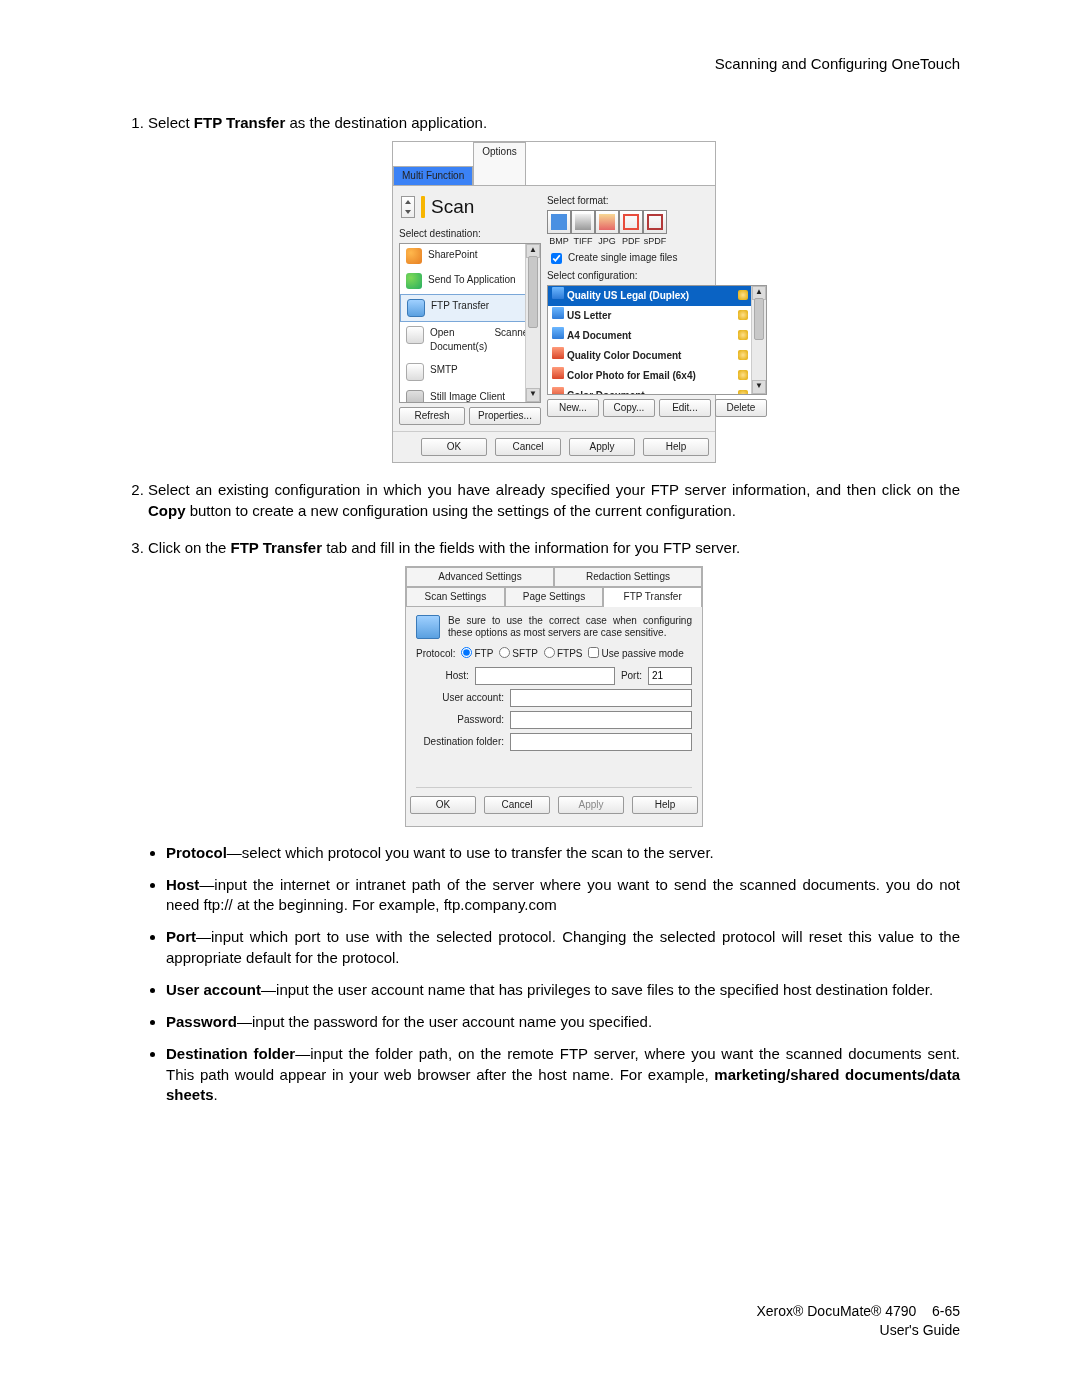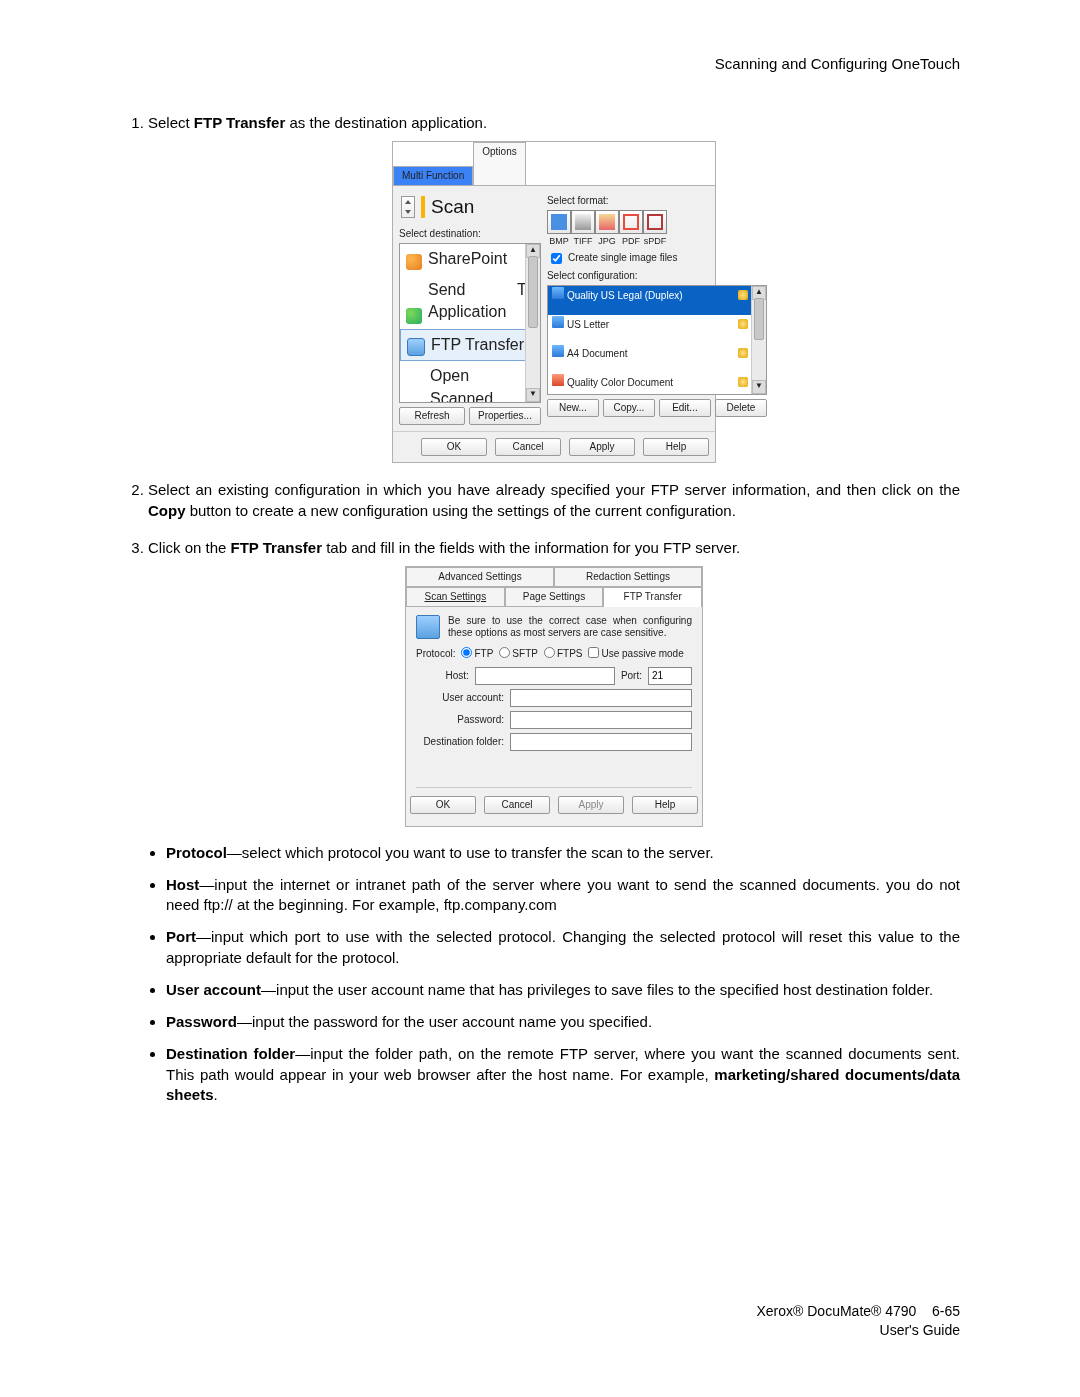--- a/index.html
+++ b/index.html
@@ -108,24 +108,24 @@
   .sect-label { font-size: 10px; margin: 2px 0; }
   .dest-list {
     border: 1px solid #999;
     background: #fff;
     height: 158px;
     overflow: hidden;
     position: relative;
   }
   .dest-item {
     display: flex;
-    align-items: flex-end;
+    align-items: flex-start;
     gap: 6px;
     padding: 4px 6px;
-    font-size: 16px;
+    font-size: 10px;
     border-bottom: 1px solid transparent;
   }
   .dest-item.sel { background: #e6f0fa; border: 1px solid #7aa7d8; }
   .dest-icon {
     width: 16px; height: 16px;
     border-radius: 3px;
     display: inline-block;
     flex-shrink: 0;
   }
   .ic-orange { background: radial-gradient(circle at 30% 30%, #ffb84d, #e67e22); }
@@ -174,21 +174,21 @@
   .fmt-ic.tif::after{content:''; position:absolute; inset:3px; background:linear-gradient(#f0f0f0,#999);}
   .fmt-ic.jpg::after{content:''; position:absolute; inset:3px; background:linear-gradient(#f7d794,#e66767);}
   .fmt-ic.pdf::after{content:''; position:absolute; inset:3px; border:2px solid #e74c3c;}
   .fmt-ic.spdf::after{content:''; position:absolute; inset:3px; border:2px solid #b33939;}
   .cfg-list {
     border:1px solid #999; background:#fff;
     height:108px; overflow:hidden; position:relative; margin-top:2px;
   }
   .cfg-item {
     display:flex; align-items:center; justify-content:space-between;
-    padding:1px 18px 12px 4px; font-size:10px; gap:3px;
+    padding:1px 18px 3px 4px; font-size:10px; gap:3px;font-weight:bold;
   }
   .cfg-item.sel { background:#0a63c4; color:#fff; }
   .cfg-ic {
     width:12px; height:12px; display:inline-block;
     flex-shrink:0; margin-right:3px;
   }
   .cfg-ic.blue { background:linear-gradient(#6cb7ff,#2d7bd8); border-radius:1px; }
   .cfg-ic.red  { background:linear-gradient(#ff9b7a,#d9472a); border-radius:1px; }
   .lock {
     width:10px; height:10px;
@@ -399,21 +399,21 @@
       </p>
     </li>
 
     <li>
       <span>Click on the </span><span class="bold">FTP Transfer</span><span> tab and fill in the fields with the information for you FTP server.</span>
 
       <div class="ss2">
         <div class="tab-grid">
           <div class="tab-cell" style="grid-column:1/4;">Advanced Settings</div>
           <div class="tab-cell" style="grid-column:4/7;">Redaction Settings</div>
-          <div class="tab-cell" style="grid-column:1/3;text-decoration:underline;">Scan Settings</div>
+          <div class="tab-cell" style="grid-column:1/3;">Scan Settings</div>
           <div class="tab-cell" style="grid-column:3/5;">Page Settings</div>
           <div class="tab-cell active" style="grid-column:5/7;">FTP Transfer</div>
         </div>
         <div class="ss2-body">
           <div class="tip">
             <span class="tip-ic"></span>
             <span>Be sure to use the correct case when configuring these options as most servers are case sensitive.</span>
           </div>
           <div class="proto-row">
             <span>Protocol:</span>

